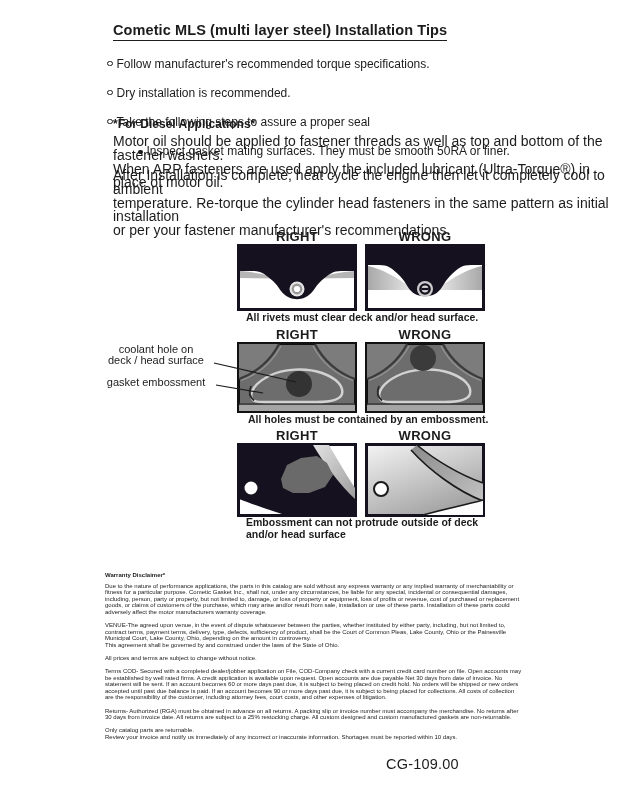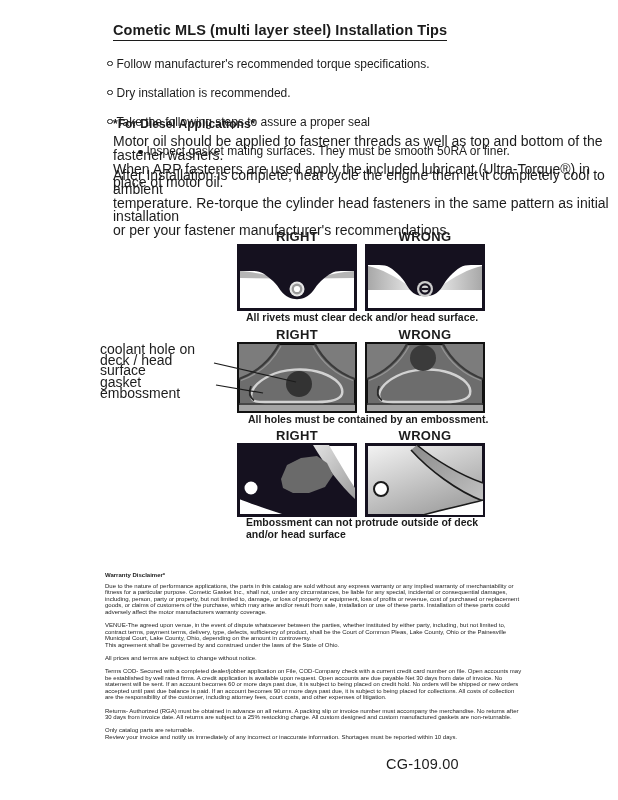--- a/index.html
+++ b/index.html
@@ -15,21 +15,21 @@
   .bullet-row{white-space:nowrap;}
   .sub{margin-left:31px;}
   .circ{display:inline-block;width:3.5px;height:3.5px;border:1px solid #1c1c1c;border-radius:50%;margin-right:4px;vertical-align:1.5px;}
   .dot{display:inline-block;width:4.5px;height:4.5px;background:#1c1c1c;border-radius:50%;margin-right:4px;vertical-align:1px;}
   .diesel-heading{left:113px;top:117px;font-size:12px;font-weight:700;}
   .para{left:113px;font-size:14px;line-height:13.8px;white-space:pre-line;}
   .p1{top:135px;} .p2{top:169px;} .note{top:217px;}
   
   .dg-label{width:120px;text-align:center;font-size:13px;font-weight:700;letter-spacing:.3px;}
   .cap{font-size:10.5px;font-weight:600;white-space:pre-line;line-height:11.5px;margin-left:8px;}
-  .side-label{width:112px;left:100px;text-align:left;font-size:14px;line-height:10.5px;white-space:pre-line;}
+  .side-label{width:112px;left:100px;text-align:center;font-size:11px;line-height:10.5px;white-space:pre-line;}
   svg{display:block;}
   
   .legal{left:105px;top:572px;width:432px;font-size:6px;line-height:1.1;}
   .legal .lg{margin:0 0 6.5px 0;white-space:pre-line;}
   .legal .lg-h{font-weight:700;margin:0 0 4px 0;}
   .pagenum{left:386px;top:756px;font-size:14.5px;letter-spacing:.2px;}
 </style>
 </head>
 <body>
 

